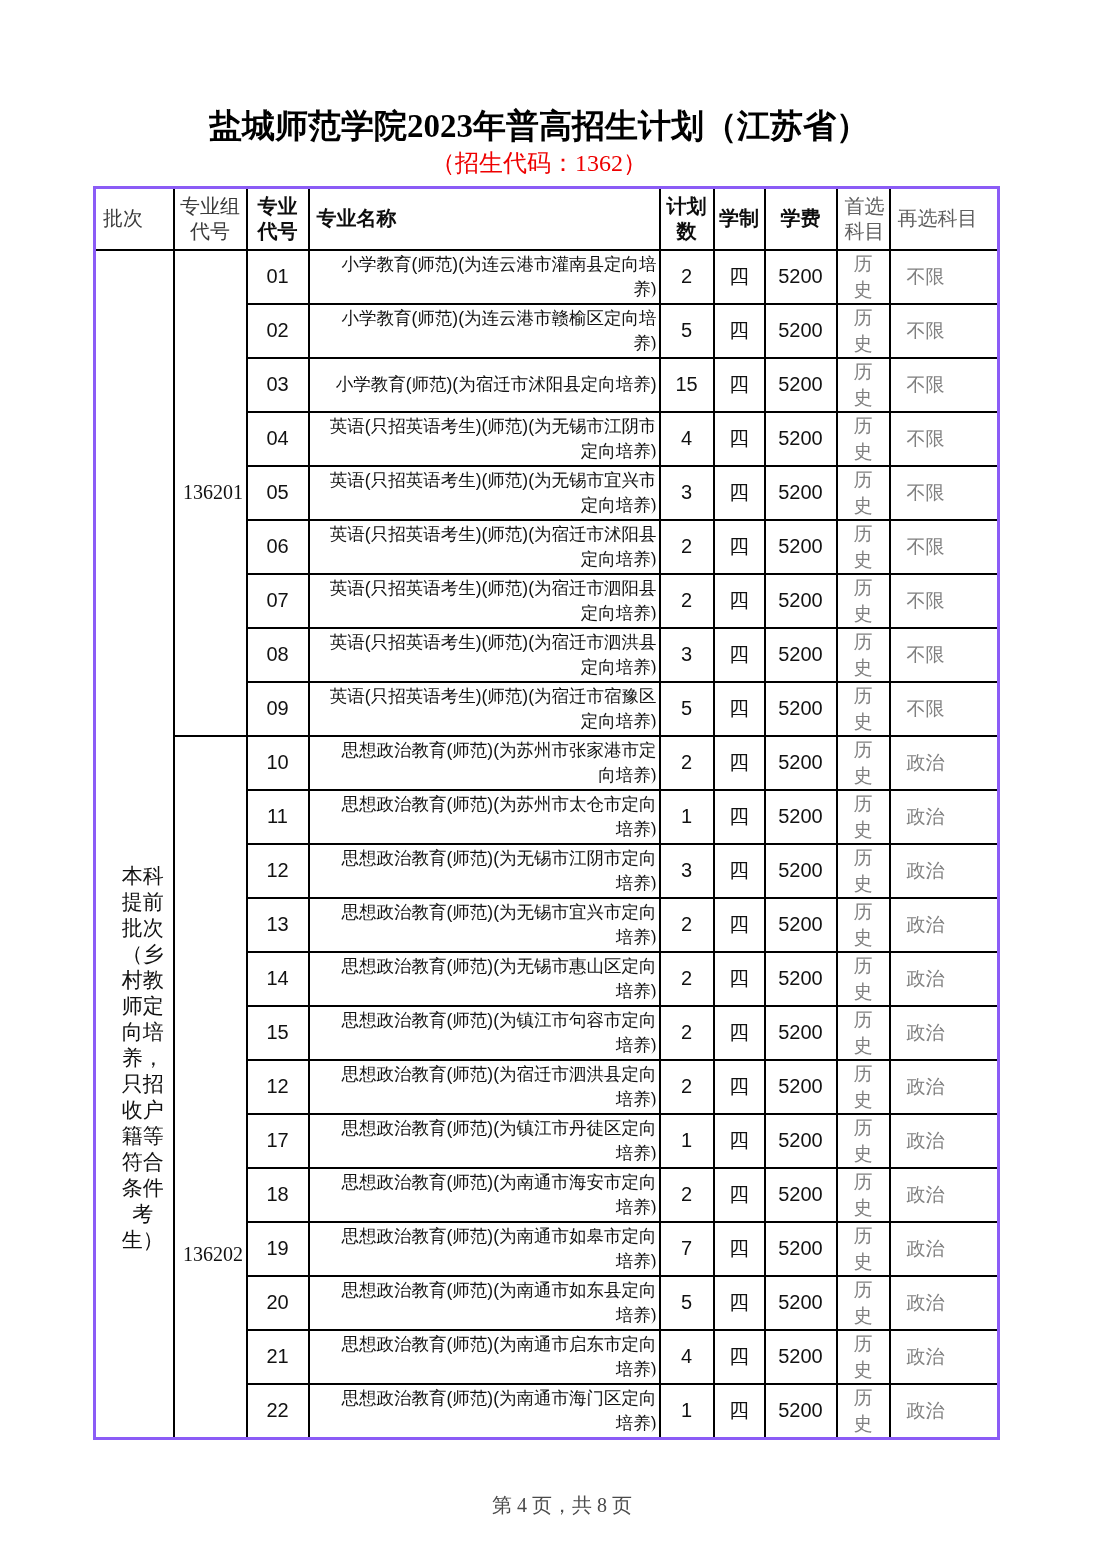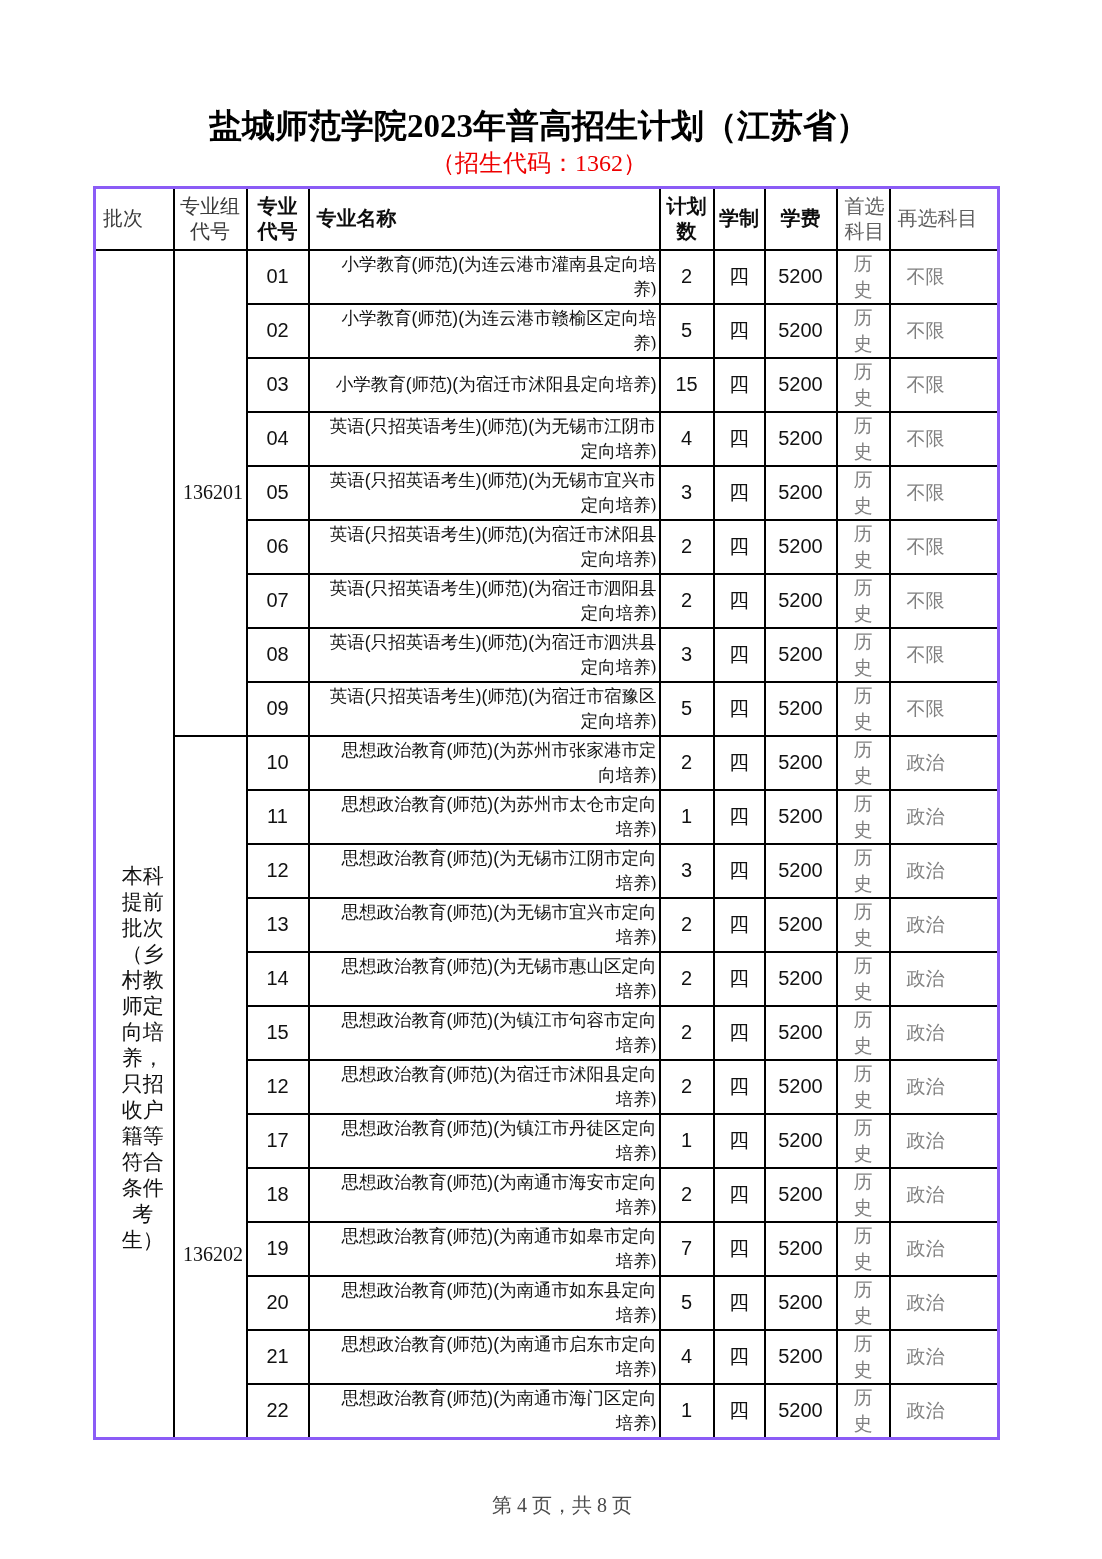--- a/index.html
+++ b/index.html
@@ -200,21 +200,21 @@
           <td class="c-code">15</td>
           <td class="c-name">思想政治教育(师范)(为镇江市句容市定向培养)</td>
           <td class="c-num">2</td>
           <td class="c-num">四</td>
           <td class="c-num">5200</td>
           <td class="c-gray">历史</td>
           <td class="c-gray">政治</td>
         </tr>
         <tr>
           <td class="c-code">12</td>
-          <td class="c-name">思想政治教育(师范)(为宿迁市沭阳县定向培养)</td>
+          <td class="c-name">思想政治教育(师范)(为宿迁市泗洪县定向培养)</td>
           <td class="c-num">2</td>
           <td class="c-num">四</td>
           <td class="c-num">5200</td>
           <td class="c-gray">历史</td>
           <td class="c-gray">政治</td>
         </tr>
         <tr>
           <td class="c-code">17</td>
           <td class="c-name">思想政治教育(师范)(为镇江市丹徒区定向培养)</td>
           <td class="c-num">1</td>

